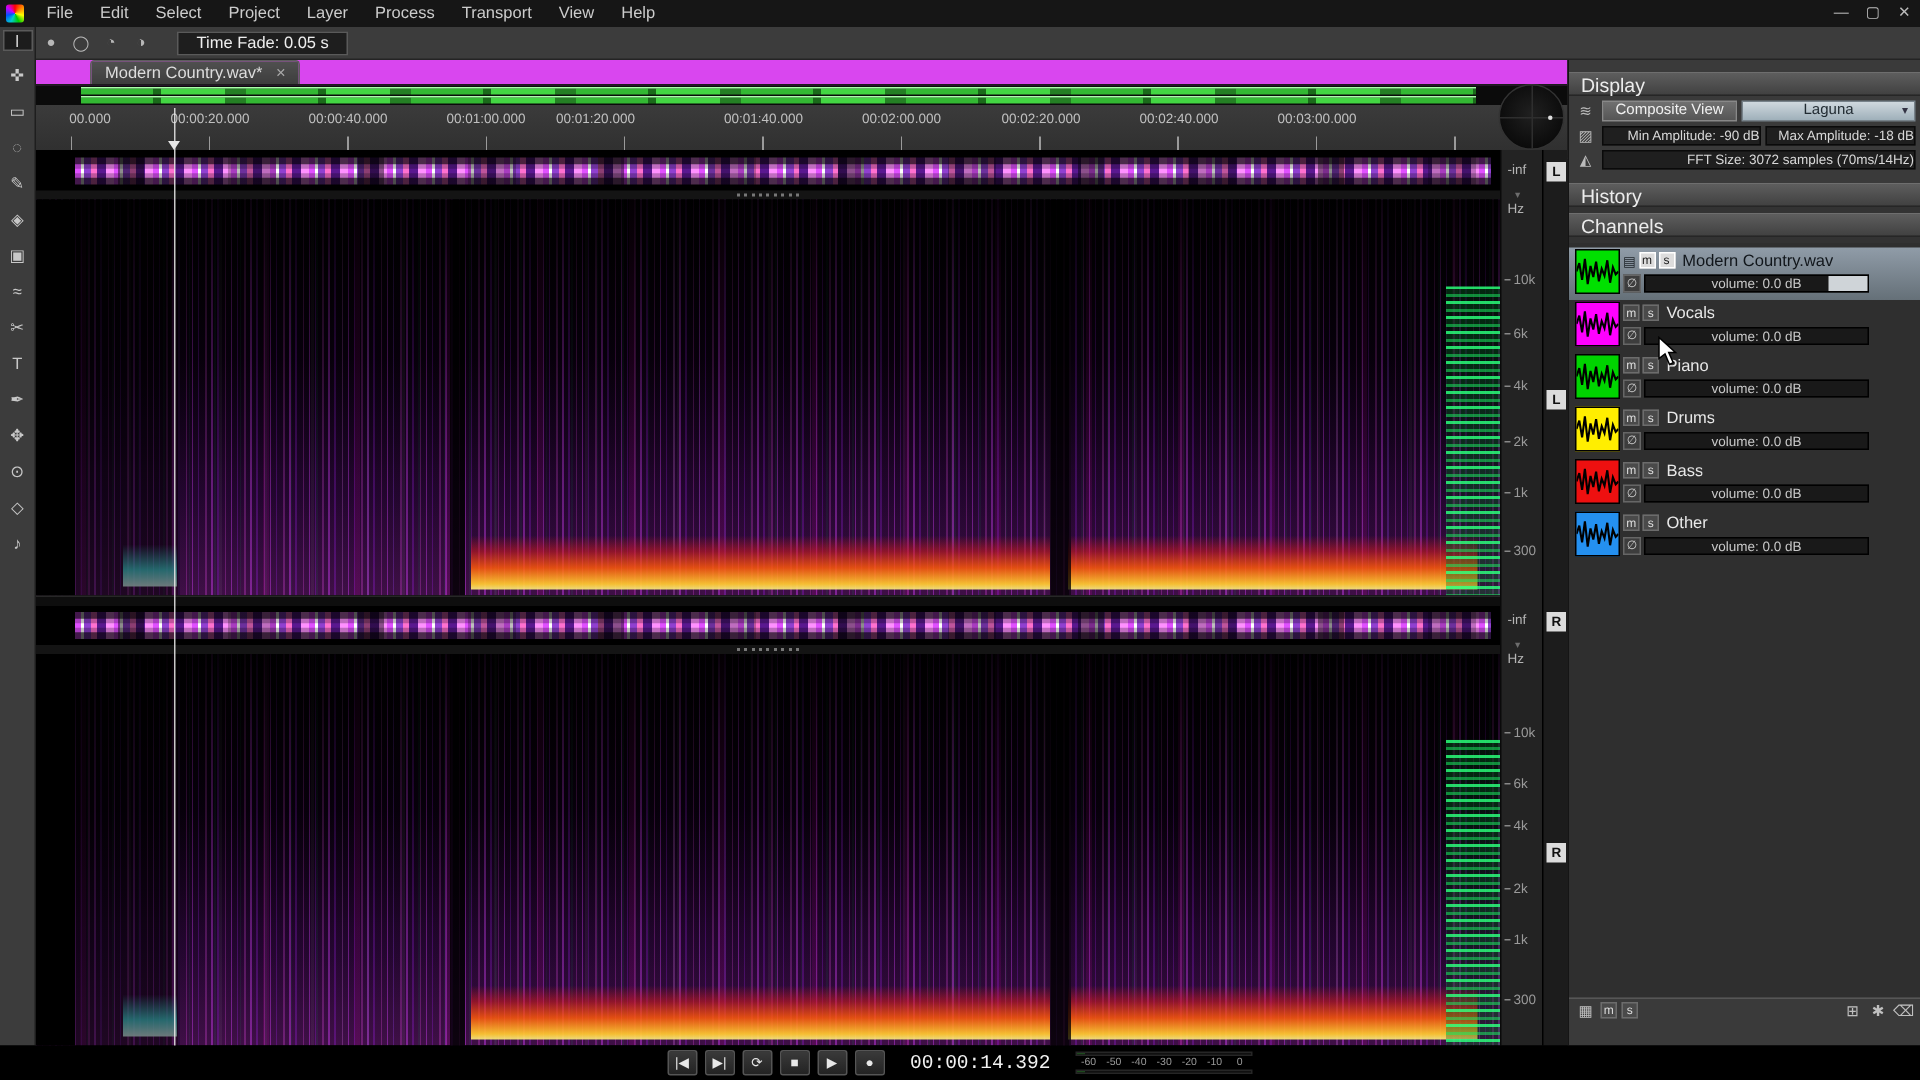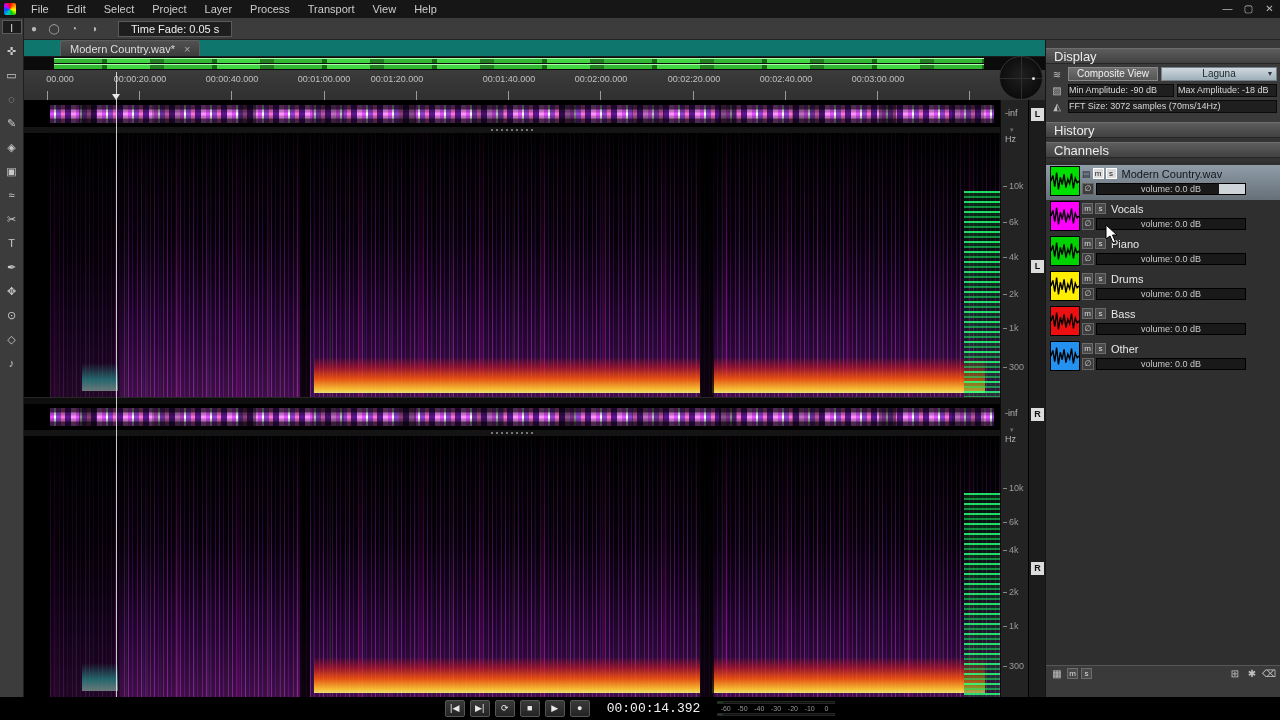--- a/index.html
+++ b/index.html
@@ -25,21 +25,21 @@
               font-size:11px; padding:1px 12px; }
 
   
   #toolcol { position:absolute; left:0; top:18px; width:24px; height:679px; background:#3c3c3c;
              border-right:1px solid #1e1e1e; display:flex; flex-direction:column; align-items:center;
              padding-top:2px; gap:10px; }
   .tool { color:#c8c8c8; font-size:11px; height:14px; line-height:14px; width:20px; text-align:center; }
   .tool.pressed { background:#1c1c1c; border:1px solid #5a5a5a; }
 
   
-  #tabbar { position:absolute; left:24px; top:40px; width:1021px; height:17px; background:#0f766e;
+  #tabbar { position:absolute; left:24px; top:40px; width:1021px; height:17px; background:#d946ef;
             border-bottom:1px solid #1c1c1c; display:flex; align-items:flex-start; }
   .tab { margin-left:36px; height:16px; background:linear-gradient(#505050,#3d3d3d);
          border:1px solid #5e5e5e; border-bottom:none; border-radius:3px 3px 0 0;
          color:#ddd; font-size:11px; display:flex; align-items:center; padding:0 9px; gap:9px; }
   .tab-close { color:#aaa; font-size:11px; }
 
   
   #overview { position:absolute; left:24px; top:57px; width:1021px; height:13px; background:#0b0b0b; }
   .ov-bar { position:absolute; left:30px; width:930px; height:5px; border-top:1px solid #aaffaa;
             background:repeating-linear-gradient(90deg,#33b833 0 48px,#1a6a1a 48px 53px,#43d643 53px 96px,#247f24 96px 110px); }
@@ -109,21 +109,21 @@
                 border-bottom:1px solid #262626; color:#ececec; font-size:13px; line-height:15px; padding-left:8px; }
   .display-body { height:58px; background:#3a3a3a; }
   .d-row { display:flex; align-items:center; gap:3px; padding:3px 3px 0 3px; }
   .d-icon { width:16px; color:#bbb; font-size:10px; text-align:center; flex:none; }
   .btn-composite { height:14px; background:linear-gradient(#707070,#555); border:1px solid #888;
                    color:#f0f0f0; font-size:10px; line-height:12px; padding:0 8px; }
   .dd { position:relative; flex:1; height:14px; background:linear-gradient(#cfd8de,#9fb0ba); border:1px solid #77828a;
         color:#222c33; font-size:10px; line-height:12px; text-align:center; }
   .dd .arr { position:absolute; right:4px; top:0; font-size:8px; color:#334; }
   .field-dark { height:13px; background:#1f1f1f; border:1px solid #0a0a0a; color:#d8d8d8;
-                font-size:9px; line-height:11px; text-align:left; }
+                font-size:9px; line-height:11px; text-align:right; }
   .f-min { width:106px; flex:none; } .f-flex { flex:1; }
 
   .layers-list { height:503px; background:#2f2f2f; padding-top:3px; }
   .layer-row { position:relative; height:35px; display:flex; gap:2px; padding:1px 2px 2px 4px; }
   .layer-row.selected { background:linear-gradient(#909ca8,#657078); }
   .thumb { width:30px; height:30px; border:1px solid #000; flex:none; position:relative; }
   .thumb svg { position:absolute; inset:0; width:100%; height:100%; }
   .layer-main { flex:1; display:flex; flex-direction:column; gap:1px; min-width:0; }
   .layer-top { height:15px; display:flex; align-items:center; gap:2px; }
   .ms { width:11px; height:11px; background:#4a4a4a; border:1px solid #6c6c6c; color:#ddd;

